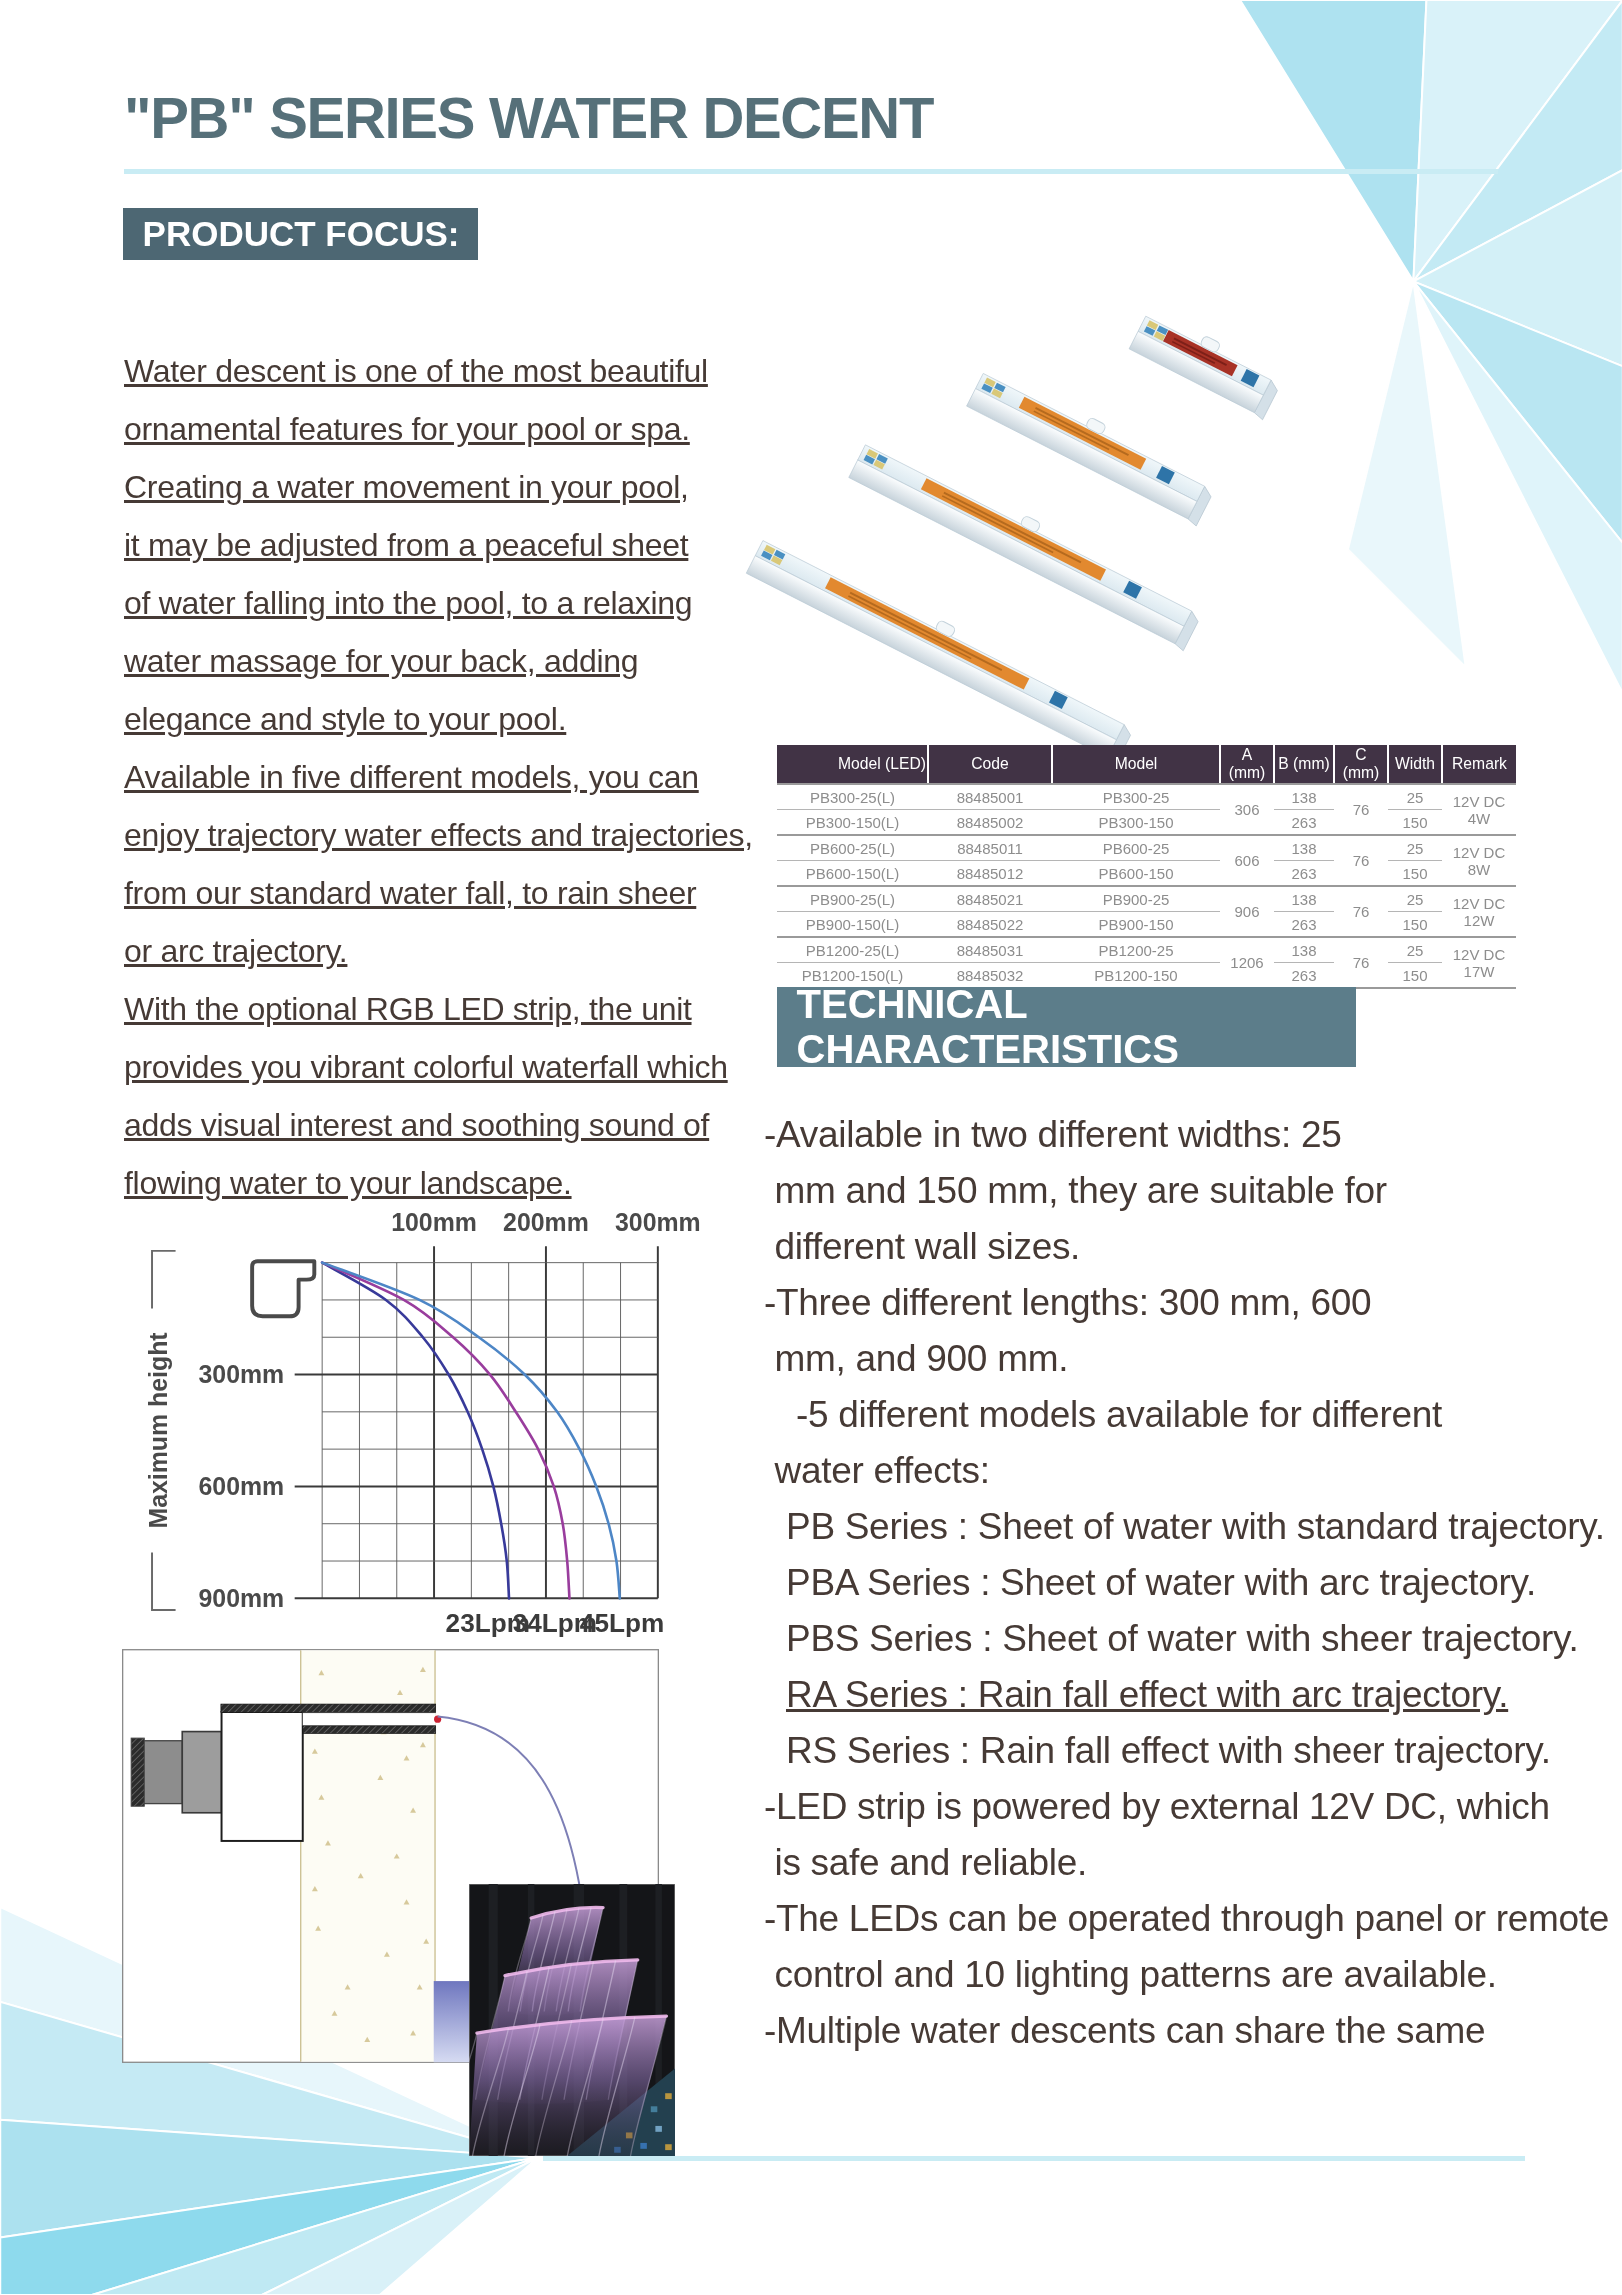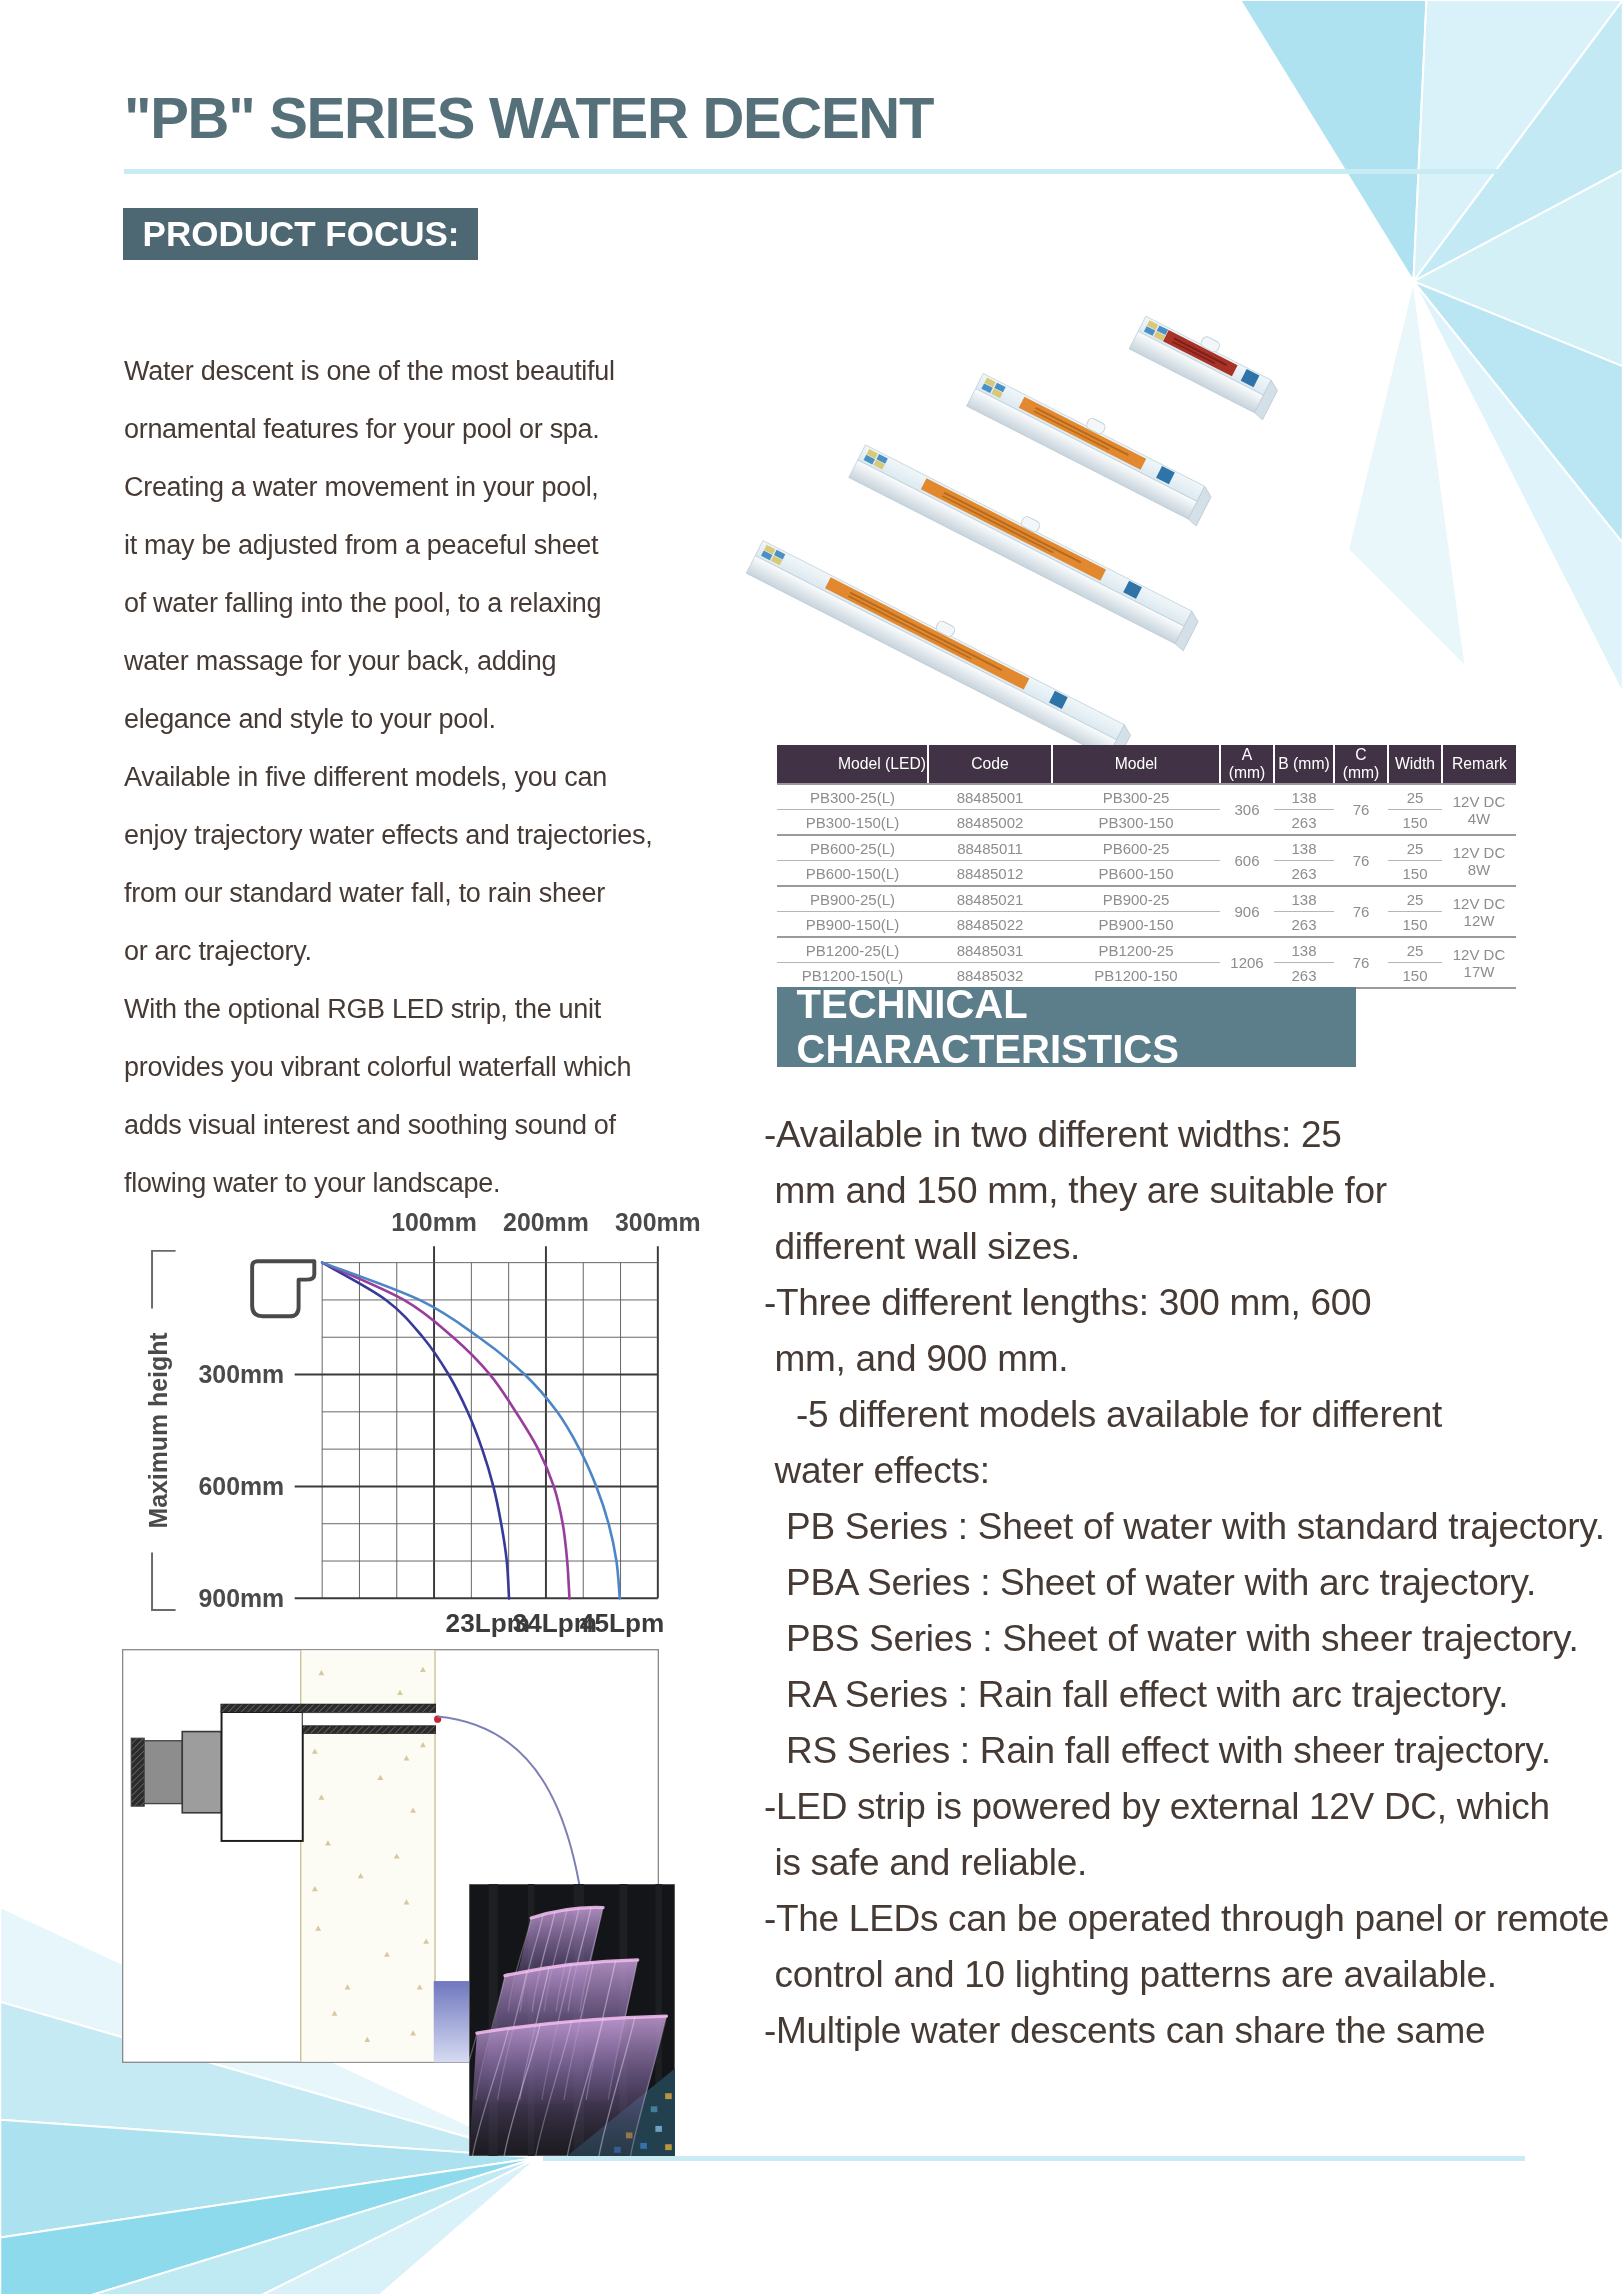--- a/index.html
+++ b/index.html
@@ -6,21 +6,21 @@
   #page{position:relative;width:1623px;height:2295px;background:#fff;overflow:hidden;
         font-family:"Liberation Sans", sans-serif;}
   #deco{position:absolute;left:0;top:0;z-index:0;}
   .layer{position:absolute;z-index:1;}
   #page-title{left:124px;top:84px;width:1440px;font-size:58px;font-weight:bold;
       letter-spacing:-1.3px;color:#567079;}
   #title-rule{left:124px;top:169px;width:1374px;height:4.6px;background:#c9ecf4;}
   #focus-box{left:123px;top:208px;width:355px;height:52px;background:#4d6773;
       color:#fff;font-size:35px;font-weight:bold;display:flex;align-items:center;
       padding-left:19.6px;box-sizing:border-box;}
-  #p1{left:124px;top:342px;width:641px;color:#463a35;font-size:27px;letter-spacing:-0.3px;}
+  #p1{left:124px;top:342px;width:641px;color:#463a35;font-size:32px;letter-spacing:-0.3px;text-decoration:underline;}
   #p1 .pline{height:58px;line-height:58px;white-space:pre;}
   #tech-box{left:777px;top:987px;width:579px;height:80px;background:#5c7d8a;
       color:#fff;font-size:40px;font-weight:bold;display:flex;align-items:center;
       padding-left:19.6px;box-sizing:border-box;}
   #tech-list{left:764px;top:1107px;width:851px;color:#463a35;font-size:37px;letter-spacing:-0.3px;}
   #tech-list .tline{height:56px;line-height:56px;white-space:pre;}
   #spec-table{left:777px;top:745px;border-collapse:collapse;table-layout:fixed;}
   #spec-table th{background:#413345;color:#ffffff;font-weight:normal;font-size:15.7px;
       height:31px;border-left:2px solid #ffffff;}
   #spec-table th:first-child{border-left:none;text-align:right;}
@@ -247,21 +247,21 @@
       <div class="tline" style="padding-left: 0px;">-Available in two different widths: 25</div>
       <div class="tline" style="padding-left: 10.5px;">mm and 150 mm, they are suitable for</div>
       <div class="tline" style="padding-left: 10.5px;">different wall sizes.</div>
       <div class="tline" style="padding-left: 0px;">-Three different lengths: 300 mm, 600</div>
       <div class="tline" style="padding-left: 10.5px;">mm, and 900 mm.</div>
       <div class="tline" style="padding-left: 0px; margin-left: 32px;">-5 different models available for different</div>
       <div class="tline" style="padding-left: 10.5px;">water effects:</div>
       <div class="tline" style="padding-left: 22px;">PB Series : Sheet of water with standard trajectory.</div>
       <div class="tline" style="padding-left: 22px;">PBA Series : Sheet of water with arc trajectory.</div>
       <div class="tline" style="padding-left: 22px;">PBS Series : Sheet of water with sheer trajectory.</div>
-      <div class="tline" style="padding-left: 22px;">RA Series : Rain fall effect with arc trajectory.</div>
+      <div class="tline" style="padding-left: 22px; text-decoration: underline;">RA Series : Rain fall effect with arc trajectory.</div>
       <div class="tline" style="padding-left: 22px;">RS Series : Rain fall effect with sheer trajectory.</div>
       <div class="tline" style="padding-left: 0px;">-LED strip is powered by external 12V DC, which</div>
       <div class="tline" style="padding-left: 10.5px;">is safe and reliable.</div>
       <div class="tline" style="padding-left: 0px;">-The LEDs can be operated through panel or remote</div>
       <div class="tline" style="padding-left: 10.5px;">control and 10 lighting patterns are available.</div>
       <div class="tline" style="padding-left: 0px;">-Multiple water descents can share the same</div>
     </div>
 
   <svg class="layer" style="left:118px;top:1197px" width="602" height="465" viewBox="0 0 920 710" id="chart-svg">
       <line x1="312" y1="100" x2="312" y2="613" stroke="#5a5a5a" stroke-width="1.4"></line>

